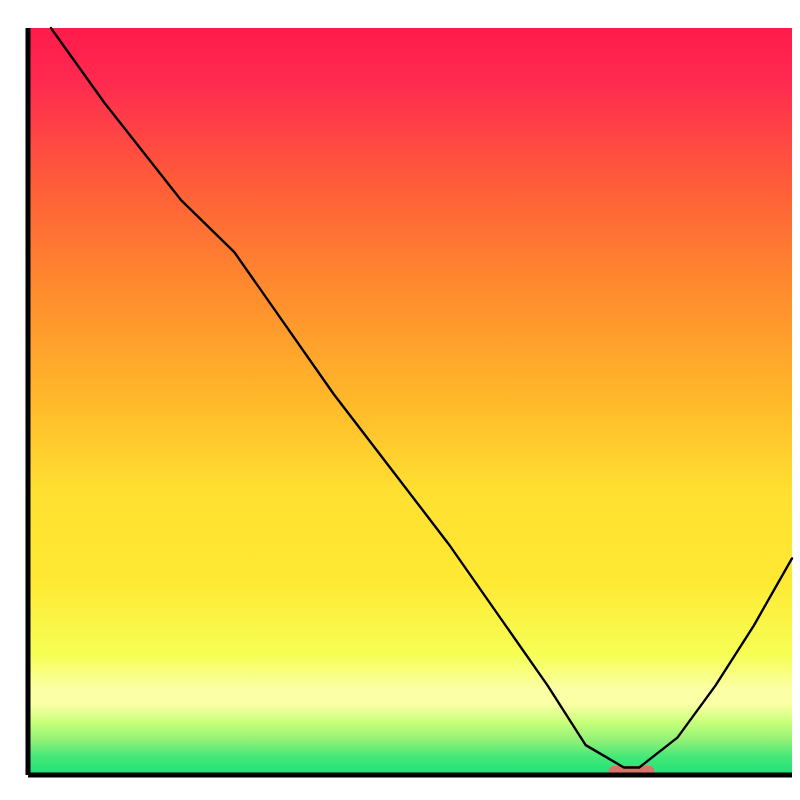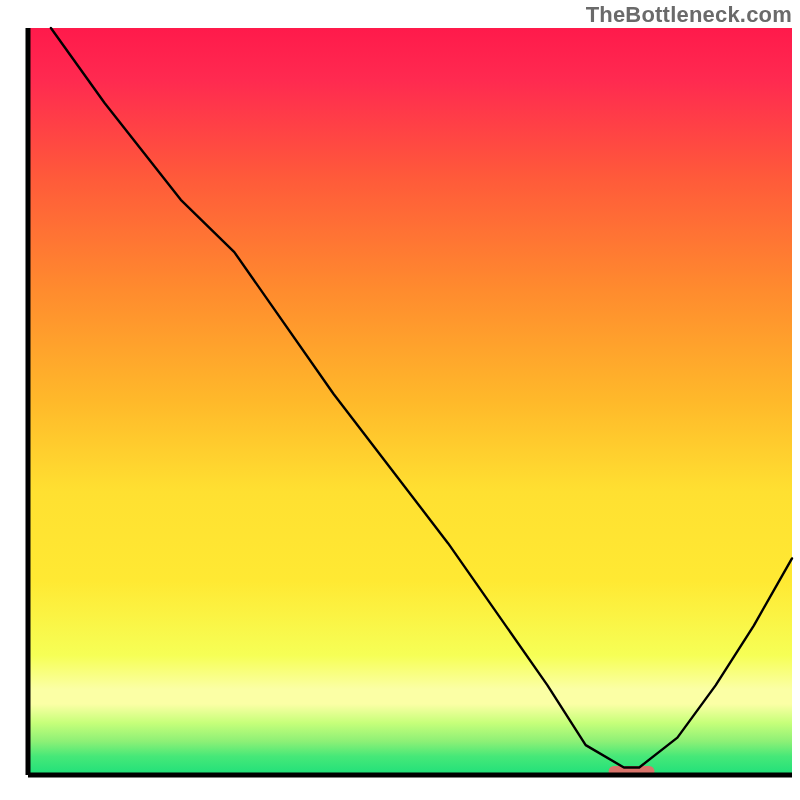--- a/index.html
+++ b/index.html
@@ -27,21 +27,20 @@
     z-index: 10;
   }
   svg {
     display: block;
   }
 </style>
 </head>
 <body>
 
 <div class="container">
-  <div class="watermark">TheBottleneck.com</div>
   <svg id="chart-svg" width="800" height="800" viewBox="0 0 800 800">
       <defs>
         <linearGradient id="bg-grad" x1="0" y1="0" x2="0" y2="1">
           <stop offset="0%" stop-color="#ff1a4b"></stop>
           <stop offset="7.000000000000001%" stop-color="#ff2a50"></stop>
           <stop offset="20%" stop-color="#ff5a3a"></stop>
           <stop offset="35%" stop-color="#ff8b2e"></stop>
           <stop offset="50%" stop-color="#ffb92a"></stop>
           <stop offset="62%" stop-color="#ffe031"></stop>
           <stop offset="74%" stop-color="#ffe933"></stop>

